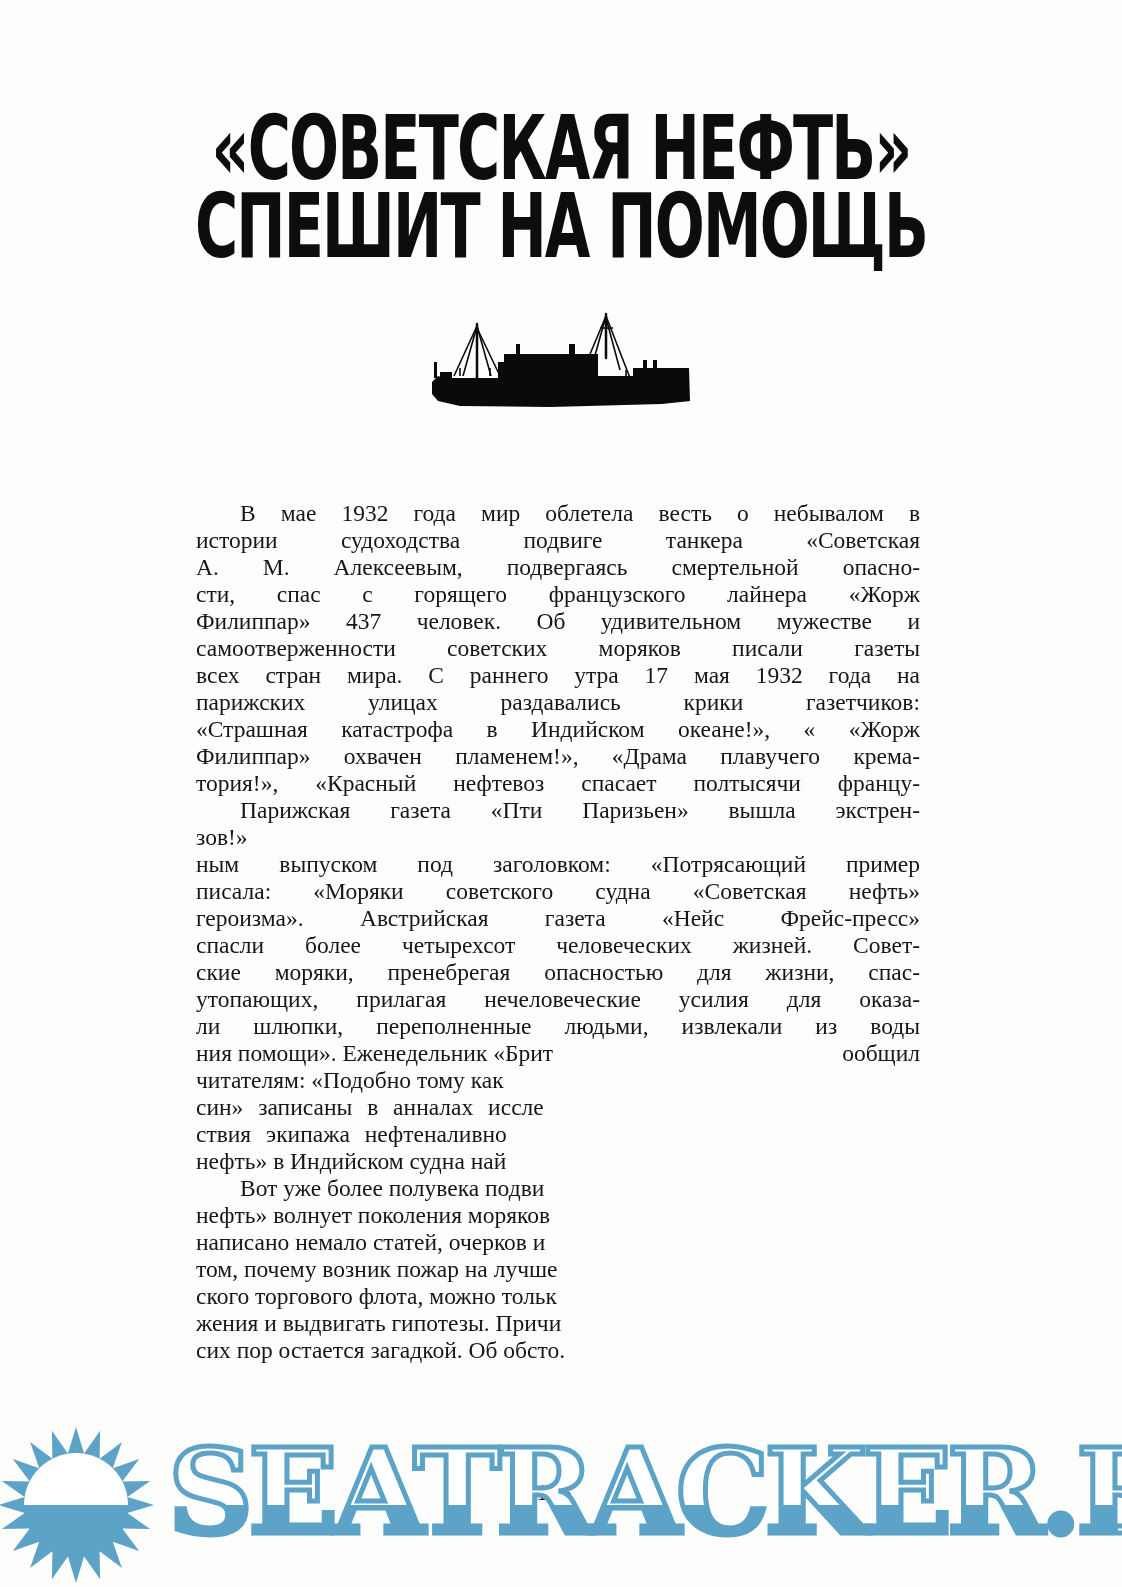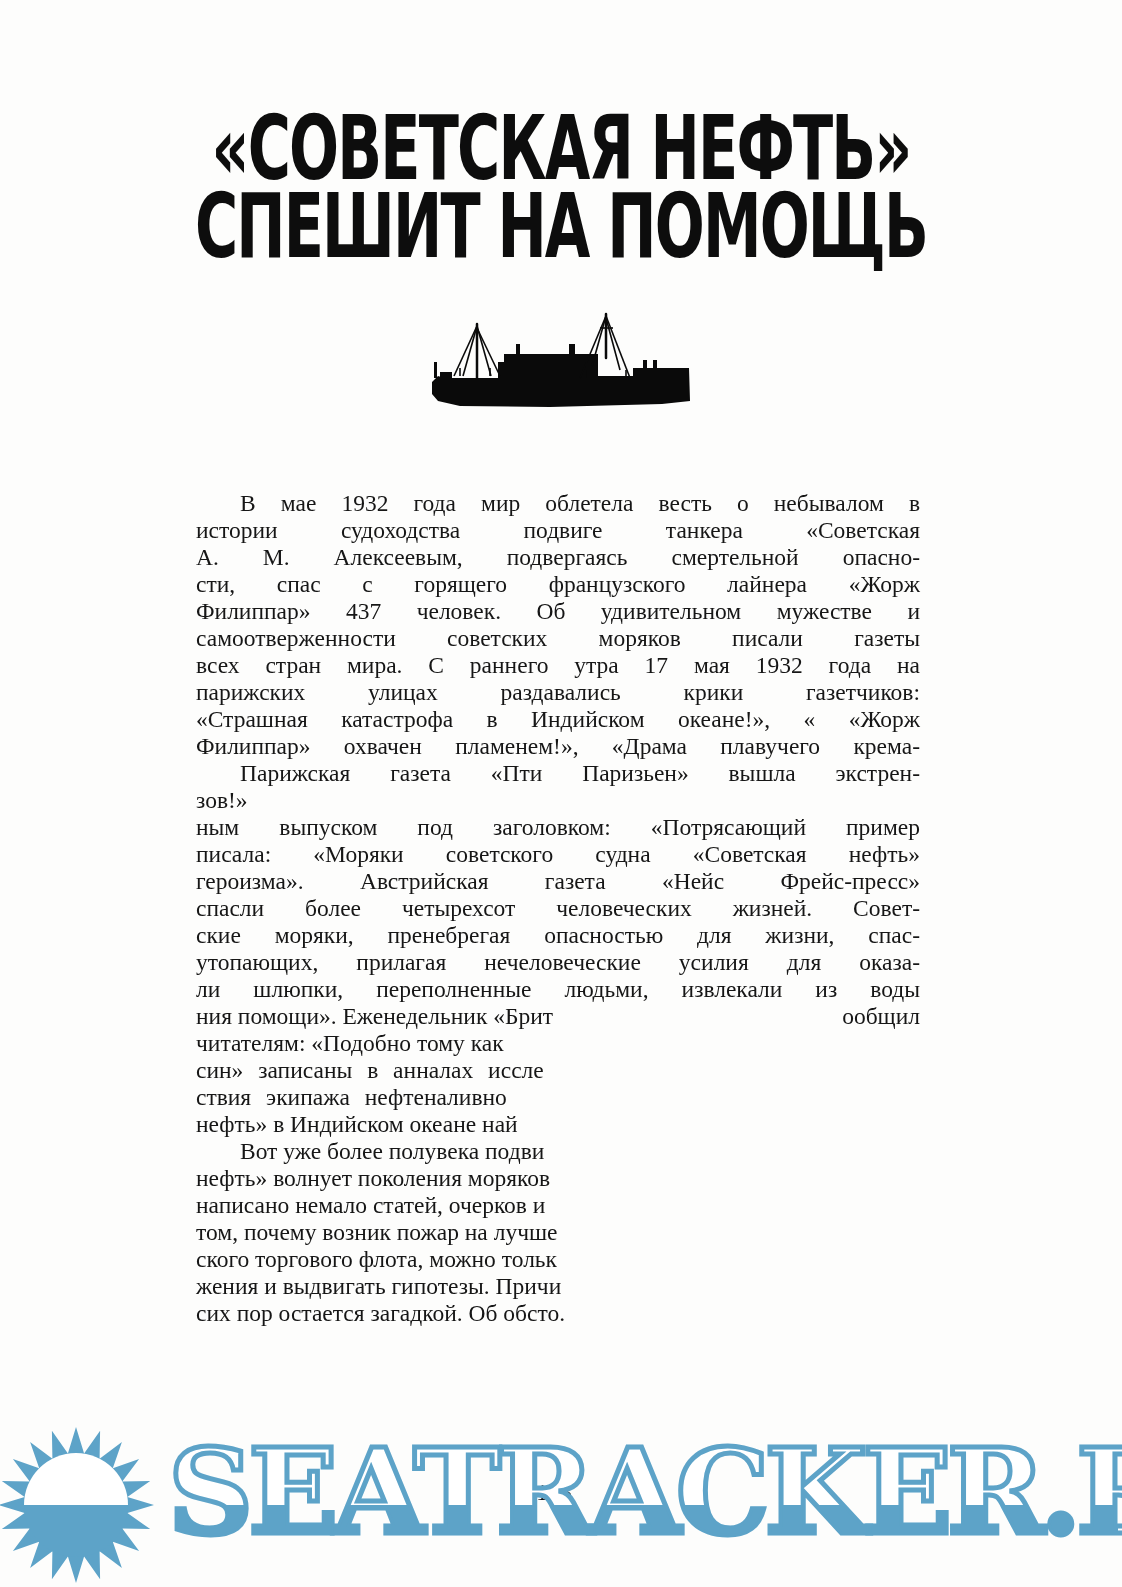--- a/index.html
+++ b/index.html
@@ -10,21 +10,21 @@
   .title-line { position:absolute; left:0; width:1122px; text-align:center;
     font-family:"DejaVu Sans", sans-serif; font-weight:bold; font-size:64px; line-height:64px;
     letter-spacing:-2px; color:#0d0d0d; transform:scale(0.92,1.38); transform-origin:50% 0; }
   #title1 { top:104px; }
   #title2 { top:182px; }
 
   
   .ship-wrap { position:absolute; left:430px; top:306px; width:262px; height:106px; color:#0a0a0a; }
 
   
-  .body-col { position:absolute; left:196px; top:490px; width:724px;
+  .body-col { position:absolute; left:196px; top:500px; width:724px;
     font-size:23.5px; line-height:27px; color:#161616; }
   .ln { height:27px; white-space:normal; }
   .ln.j { text-align:justify; text-align-last:justify; }
   .ln.first { text-indent:44px; }
   .ln.ws { word-spacing:9px; }
   .ln.split { display:flex; justify-content:space-between; text-align:center; }
 
   
   .pagenum { position:absolute; left:192px; top:1431px; width:724px; text-align:center;
     font-size:24px; color:#111;margin-top:48px; }
@@ -95,37 +95,38 @@
     <div class="ln j first">В мае 1932 года мир облетела весть о небывалом в</div>
     <div class="ln j">истории судоходства подвиге танкера «Советская</div>
     <div class="ln j">А. М. Алексеевым, подвергаясь смертельной опасно-</div>
     <div class="ln j">сти, спас с горящего французского лайнера «Жорж</div>
     <div class="ln j">Филиппар» 437 человек. Об удивительном мужестве и</div>
     <div class="ln j">самоотверженности советских моряков писали газеты</div>
     <div class="ln j">всех стран мира. С раннего утра 17 мая 1932 года на</div>
     <div class="ln j">парижских улицах раздавались крики газетчиков:</div>
     <div class="ln j">«Страшная катастрофа в Индийском океане!», « «Жорж</div>
     <div class="ln j">Филиппар» охвачен пламенем!», «Драма плавучего крема-</div>
+    <div class="ln j">тория!», «Красный нефтевоз спасает полтысячи францу-</div>
     <div class="ln j first">Парижская газета «Пти Паризьен» вышла экстрен-</div>
     <div class="ln">зов!»</div>
     <div class="ln j">ным выпуском под заголовком: «Потрясающий пример</div>
     <div class="ln j">писала: «Моряки советского судна «Советская нефть»</div>
     <div class="ln j">героизма». Австрийская газета «Нейс Фрейс-пресс»</div>
     <div class="ln j">спасли более четырехсот человеческих жизней. Совет-</div>
     <div class="ln j">ские моряки, пренебрегая опасностью для жизни, спас-</div>
     <div class="ln j">утопающих, прилагая нечеловеческие усилия для оказа-</div>
     <div class="ln j">ли шлюпки, переполненные людьми, извлекали из воды</div>
     <div class="ln split">
       <span>ния помощи». Еженедельник «Брит</span>
       <span>ообщил</span>
     </div>
     <div class="ln">читателям: «Подобно тому как</div>
     <div class="ln ws">син» записаны в анналах иссле</div>
     <div class="ln ws">ствия экипажа нефтеналивно</div>
-    <div class="ln">нефть» в Индийском океане най</div>
+    <div class="ln">нефть» в Индийском судна най</div>
     <div class="ln first">Вот уже более полувека подви</div>
     <div class="ln">нефть» волнует поколения моряков</div>
     <div class="ln">написано немало статей, очерков и</div>
     <div class="ln">том, почему возник пожар на лучше</div>
     <div class="ln">ского торгового флота, можно тольк</div>
     <div class="ln">жения и выдвигать гипотезы. Причи</div>
     <div class="ln">сих пор остается загадкой. Об обсто.</div>
   </div>
 
 <div class="pagenum">153</div>

